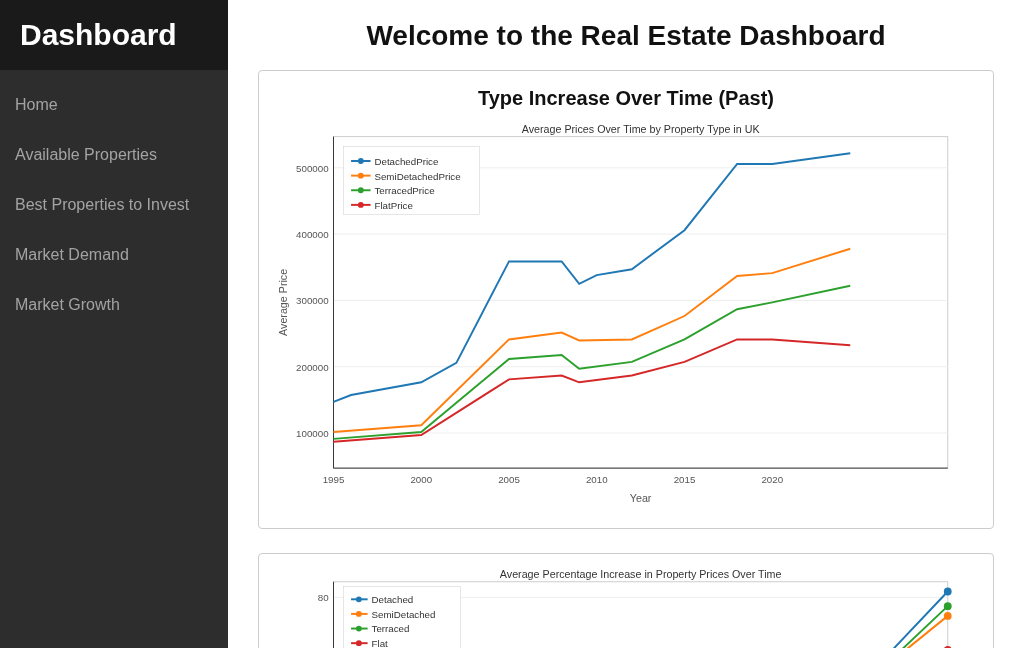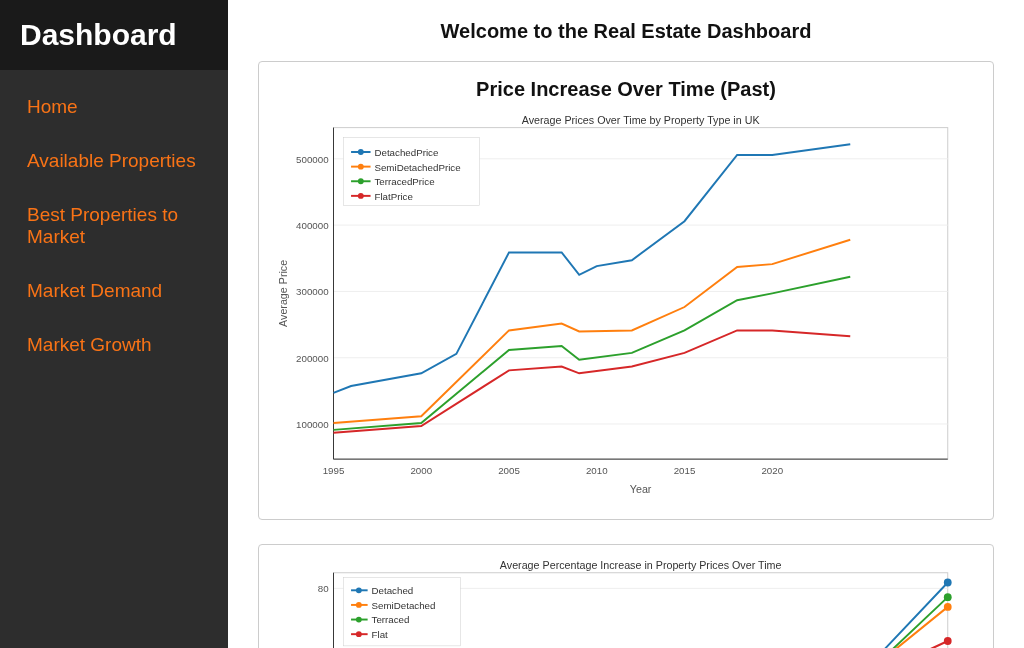--- a/index.html
+++ b/index.html
@@ -21,41 +21,41 @@
       padding: 18px 20px 18px 20px;
       background: #1a1a1a;
       color: #fff;
     }
     #sidebar .sidebar-nav {
       display: flex;
       flex-direction: column;
       margin-top: 10px;
     }
     #sidebar .sidebar-nav .nav-item {
-      padding: 16px 24px;
-      font-size: 19px;
-      color: #f97316;
+      padding: 16px 12px;
+      font-size: 16px;
+      color: #a3a3a3;
       cursor: pointer;
       border-left: 3px solid transparent;
     }
 
     
     #main {
       flex: 1;
       overflow-y: auto;
       padding: 20px 30px;
       background: #fff;
     }
     #main::-webkit-scrollbar { width: 10px; }
     #main::-webkit-scrollbar-track { background: #f0f0f0; }
     #main::-webkit-scrollbar-thumb { background: #aaa; }
 
     .page-title {
       text-align: center;
-      font-size: 20px;
+      font-size: 28px;
       font-weight: bold;
       margin-bottom: 18px;
       color: #111;
     }
 
     .chart-section {
       border: 1px solid #ccc;
       border-radius: 4px;
       padding: 16px;
       margin-bottom: 24px;
@@ -82,31 +82,31 @@
     }
   </style>
 </head>
 <body>
 
 <div id="sidebar">
   <div class="sidebar-title">Dashboard</div>
   <nav class="sidebar-nav">
     <div class="nav-item">Home</div>
     <div class="nav-item">Available Properties</div>
-    <div class="nav-item">Best Properties to Market</div>
+    <div class="nav-item">Best Properties to Invest</div>
     <div class="nav-item">Market Demand</div>
     <div class="nav-item">Market Growth</div>
   </nav>
 </div>
 
 <div id="main">
   <h1 class="page-title">Welcome to the Real Estate Dashboard</h1>
 
   <div class="chart-section">
-    <div class="chart-section-title">Price Increase Over Time (Past)</div>
+    <div class="chart-section-title">Type Increase Over Time (Past)</div>
     <div class="chart-wrap">
       <svg class="chart-svg" width="720" height="390" viewBox="0 0 720 390">
 
         <rect x="60" y="10" width="630" height="340" fill="white" stroke="#ccc" stroke-width="1"></rect>
 
         <text x="375" y="6" text-anchor="middle" font-size="11" fill="#333">Average Prices Over Time by Property Type in UK</text>
 
         <text x="12" y="180" text-anchor="middle" font-size="11" fill="#555" transform="rotate(-90, 12, 180)">Average Price</text>
 
         <text x="375" y="385" text-anchor="middle" font-size="11" fill="#555">Year</text>

